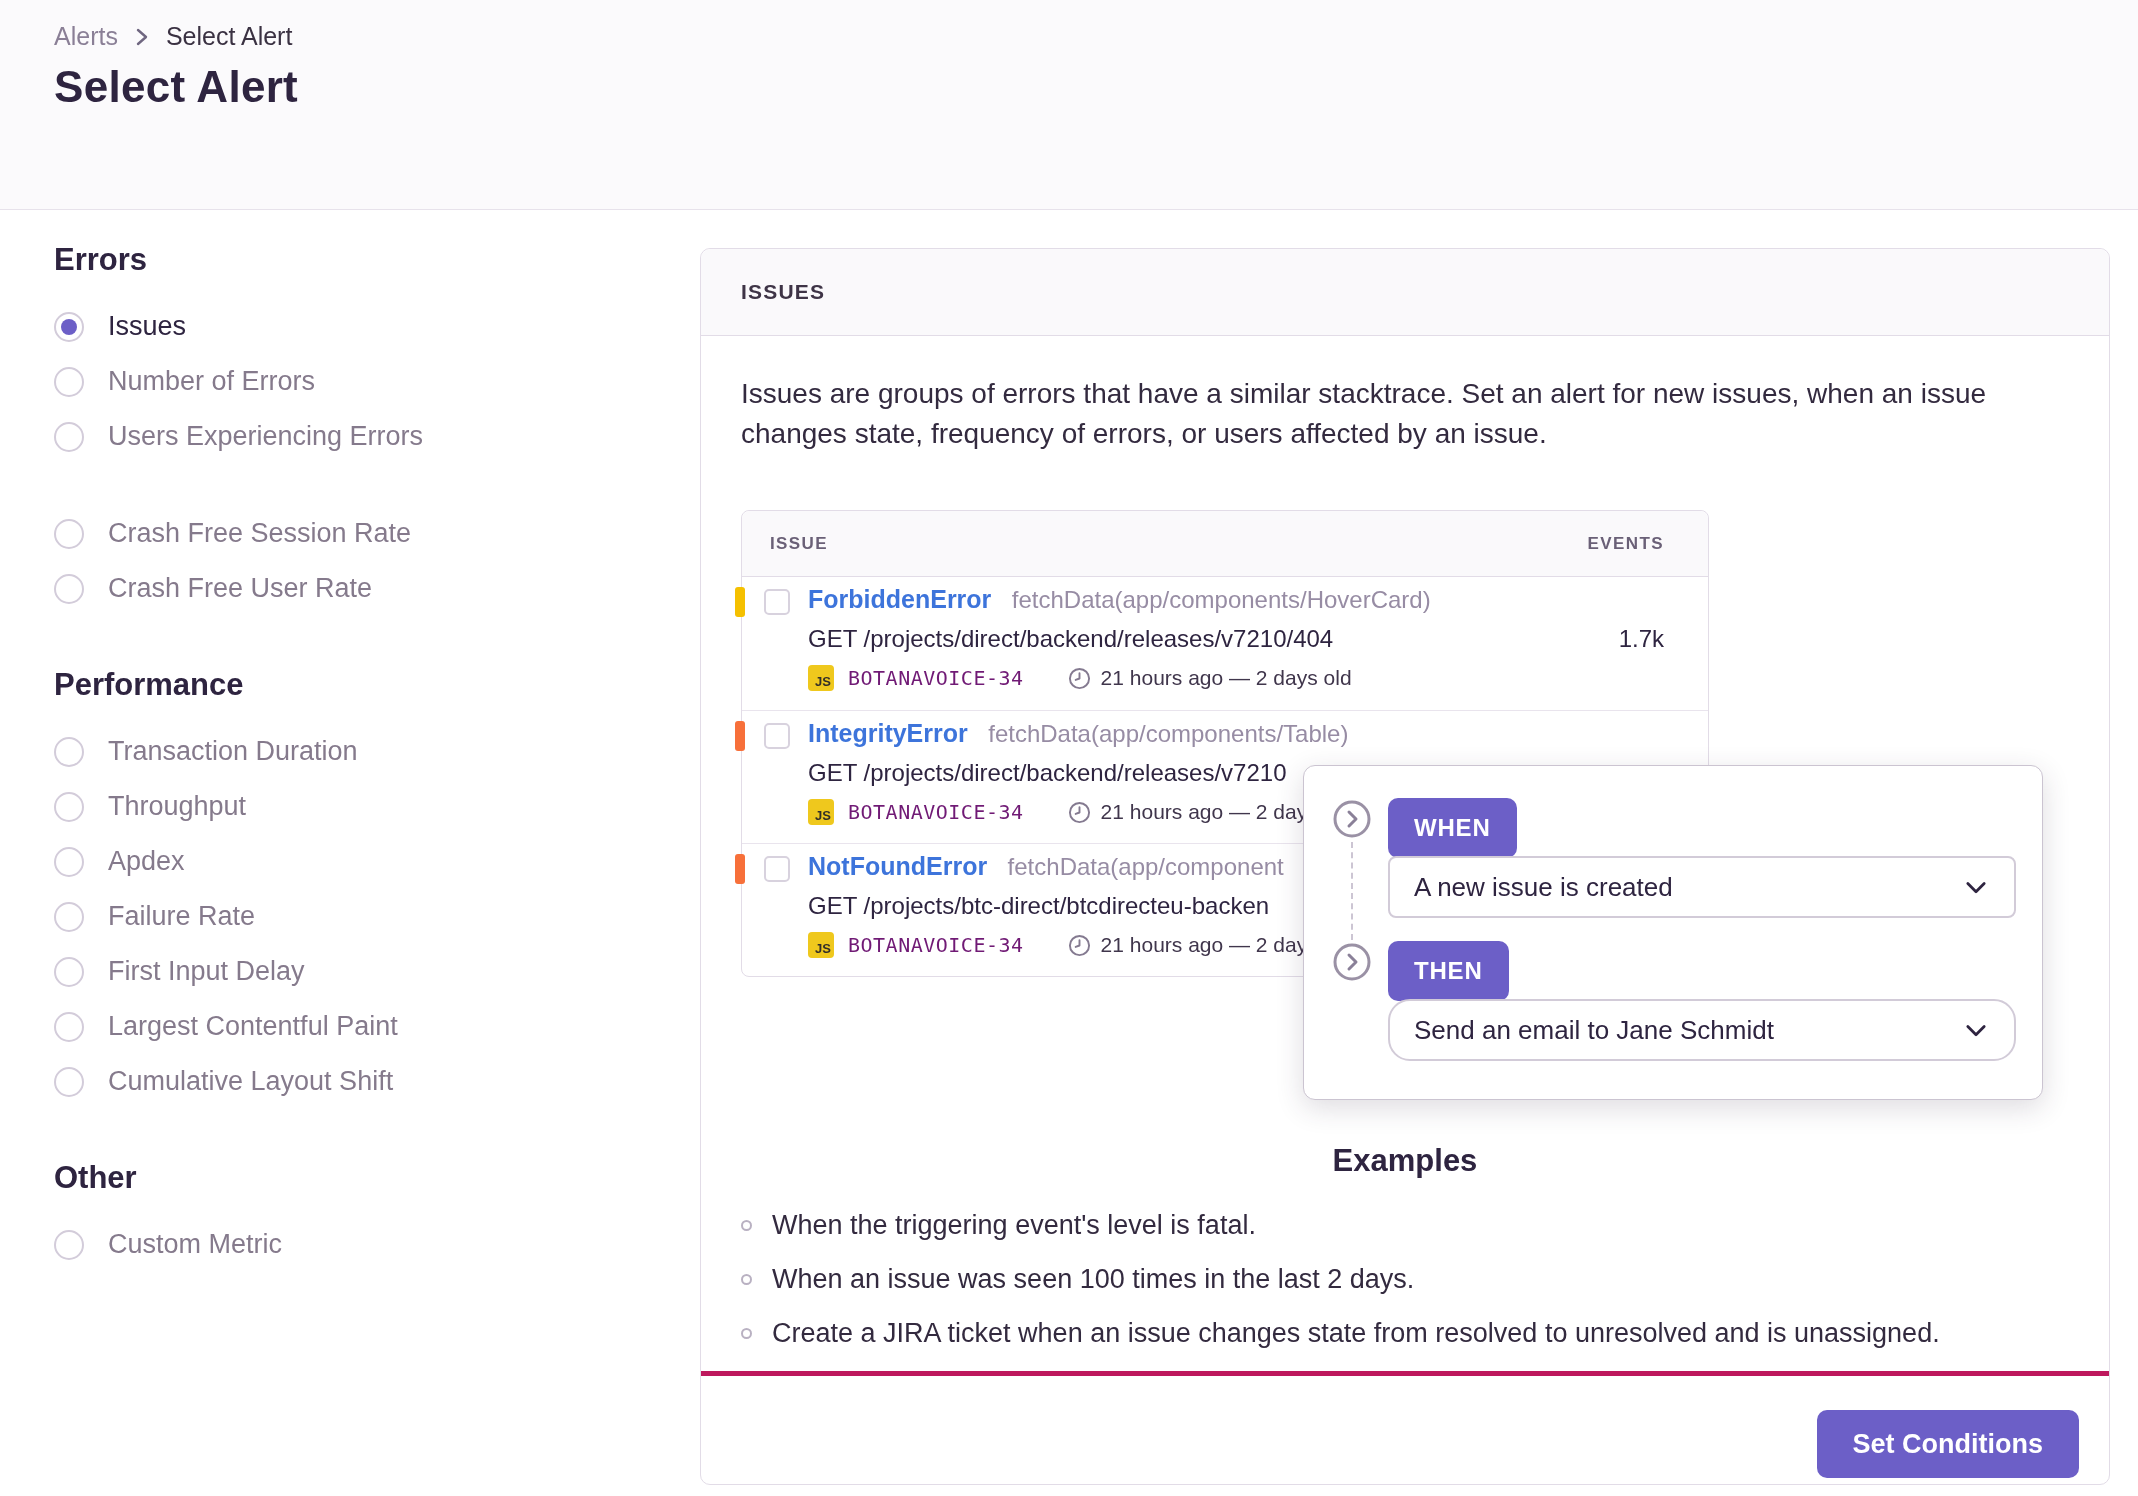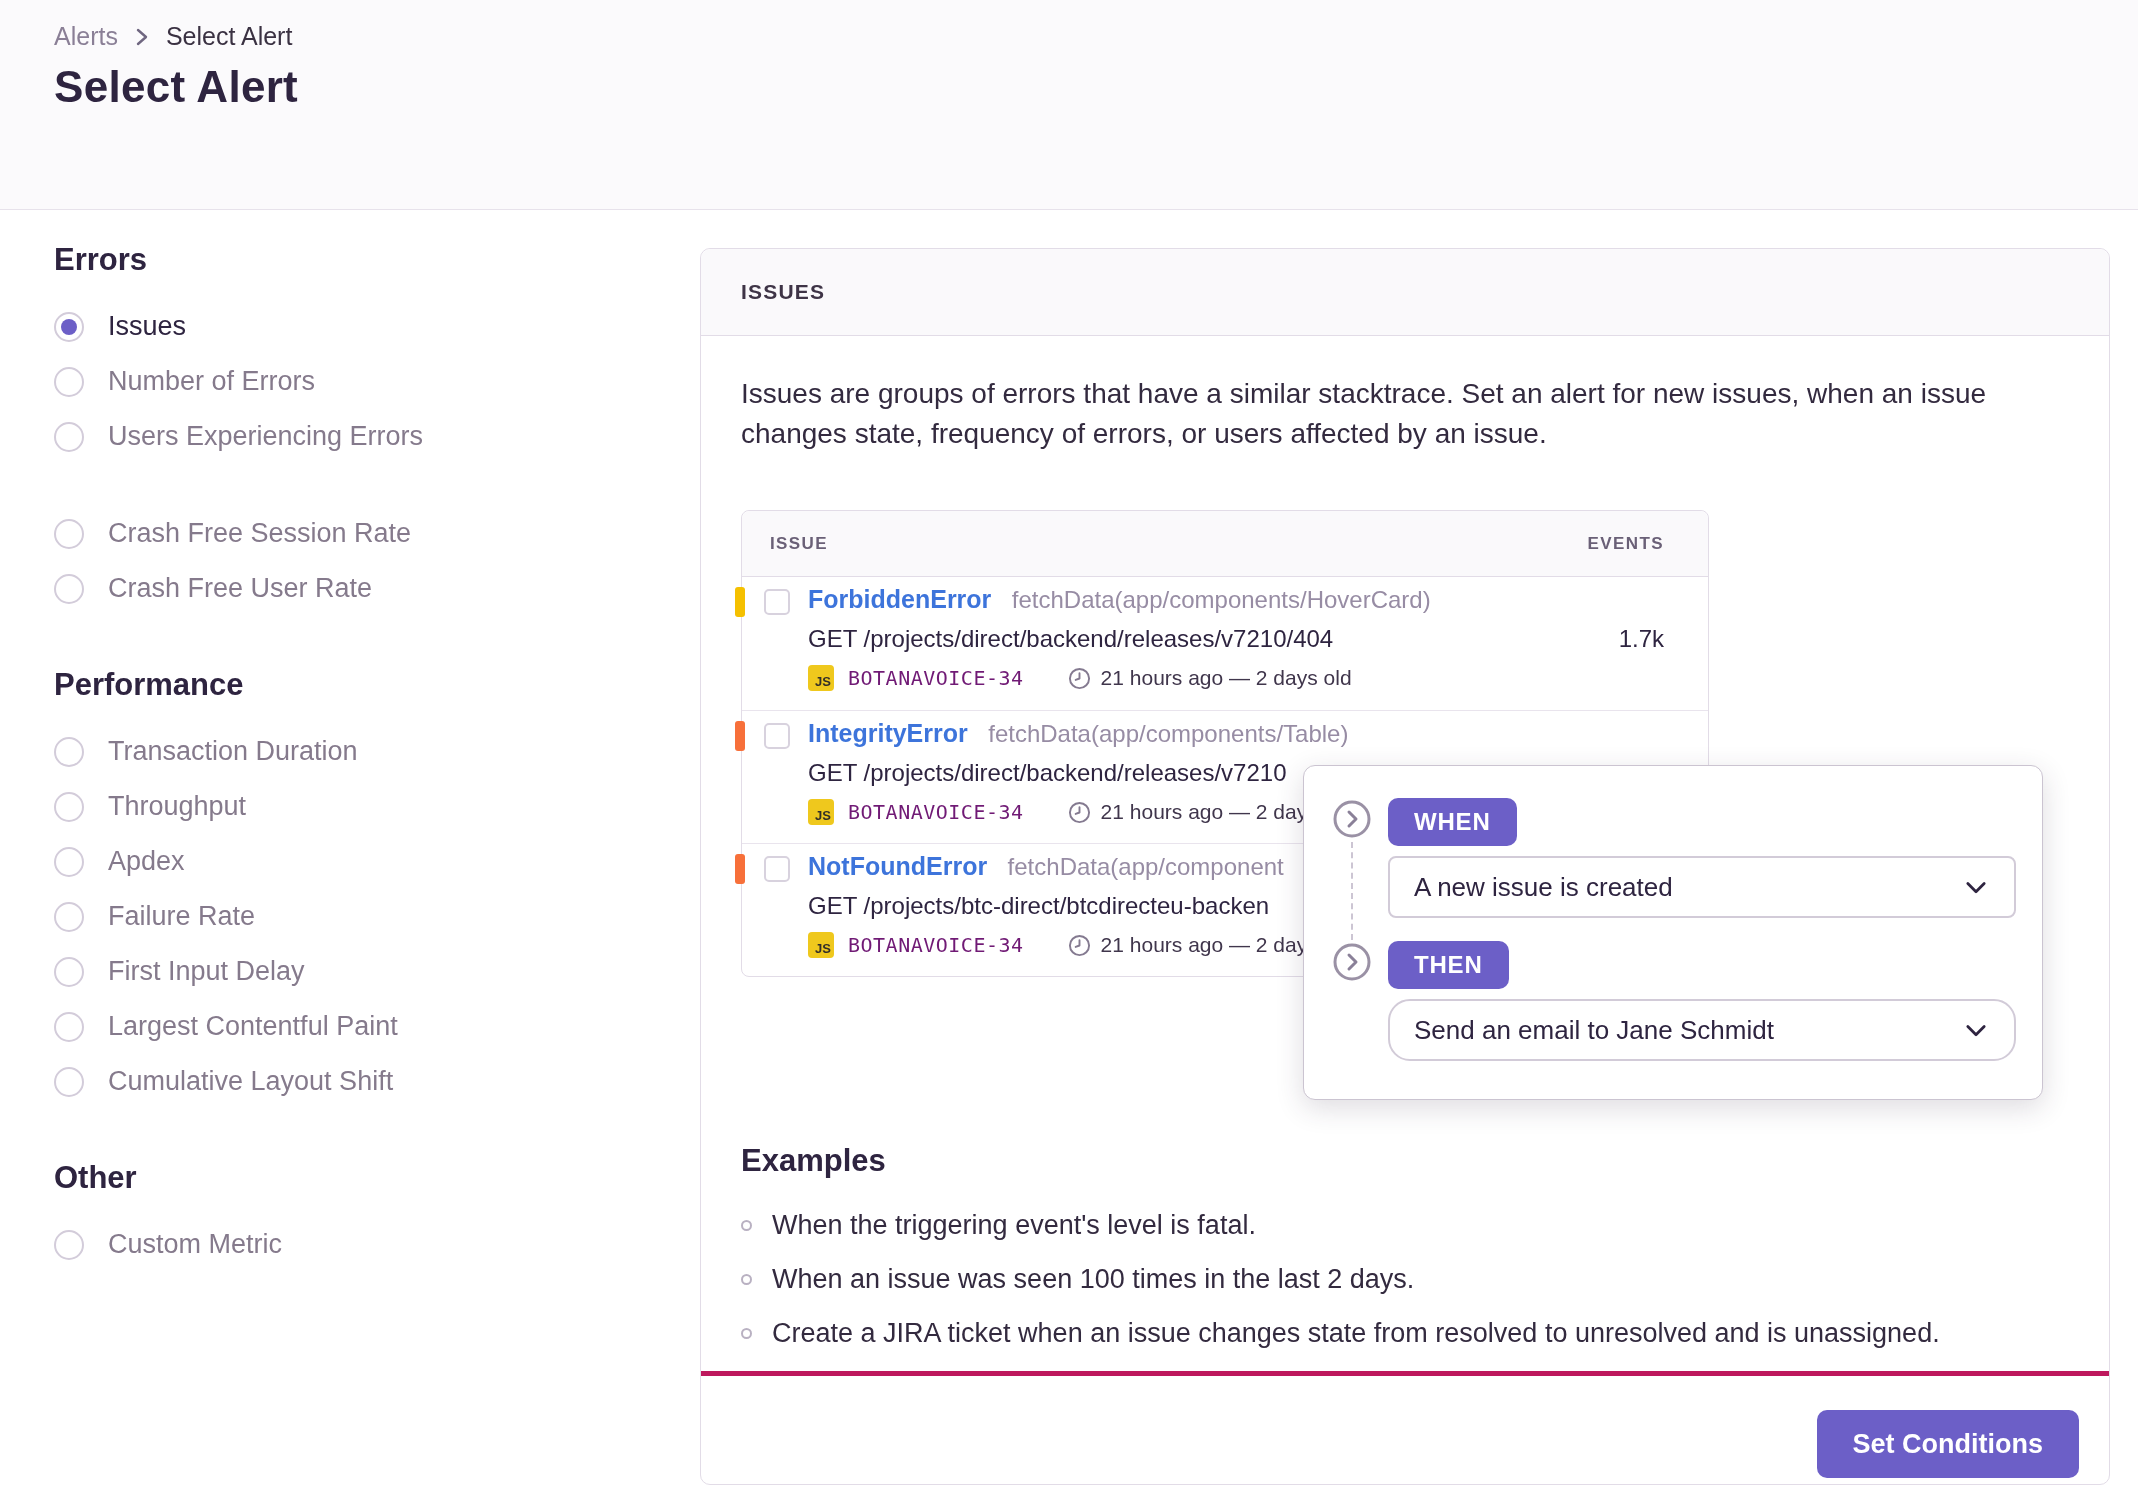--- a/index.html
+++ b/index.html
@@ -95,21 +95,21 @@
     font-size:13px; font-weight:800; color:#332F28; padding:2px 3px;
   }
   .short-id {
     margin-left:14px; font-family:"DejaVu Sans Mono", monospace;
     font-size:20px; color:#701a75; letter-spacing:.5px;
   }
   .clock { margin-left:44px; display:flex; }
   .age { margin-left:10px; font-size:21px; color:#40364C; }
 
   
-  .ex-head { margin-top:166px; font-size:31px; font-weight:700; color:#2E2440; }
+  .ex-head { margin-top:166px; font-size:31px; font-weight:700; color:#2E2440;text-align:center; }
   .ex-list { list-style:none; margin-top:28px; }
   .ex-item { display:flex; align-items:center; margin-bottom:18px; height:36px; }
   .bullet {
     width:11px; height:11px; border:2px solid #B9B1C2; border-radius:50%;
     margin-right:20px; flex:0 0 auto;
   }
   .ex-text { font-size:27px; color:#332A3F; }
 
   
   .panel-footer {
@@ -129,21 +129,21 @@
     background:#fff; border:1px solid #CBC4D1; border-radius:12px;
     box-shadow:0 8px 28px rgba(50,40,60,.16); z-index:5;
   }
   .dotline {
     position:absolute; left:47px; top:76px; height:98px;
     border-left:2px dashed #CCC5D3;
   }
   .node { position:absolute; left:28px; width:40px; height:40px; }
   .node1 { top:33px; } .node2 { top:176px; }
   .cond-badge {
-    position:absolute; left:84px; height:48px; padding:0 26px;
+    position:absolute; left:84px; height:60px; padding:0 26px;
     background:#6C5FC7; color:#fff; border-radius:10px;
     display:flex; align-items:center; font-size:24px; font-weight:700; letter-spacing:.8px;
   }
   .badge-when { top:32px; } .badge-then { top:175px; }
   .select {
     position:absolute; left:84px; width:628px; height:62px;
     border:2px solid #D2CBD8; border-radius:8px; background:#fff;
     display:flex; align-items:center; justify-content:space-between;
     padding:0 24px; font-size:26px; color:#2E2440; cursor:pointer;
   }

